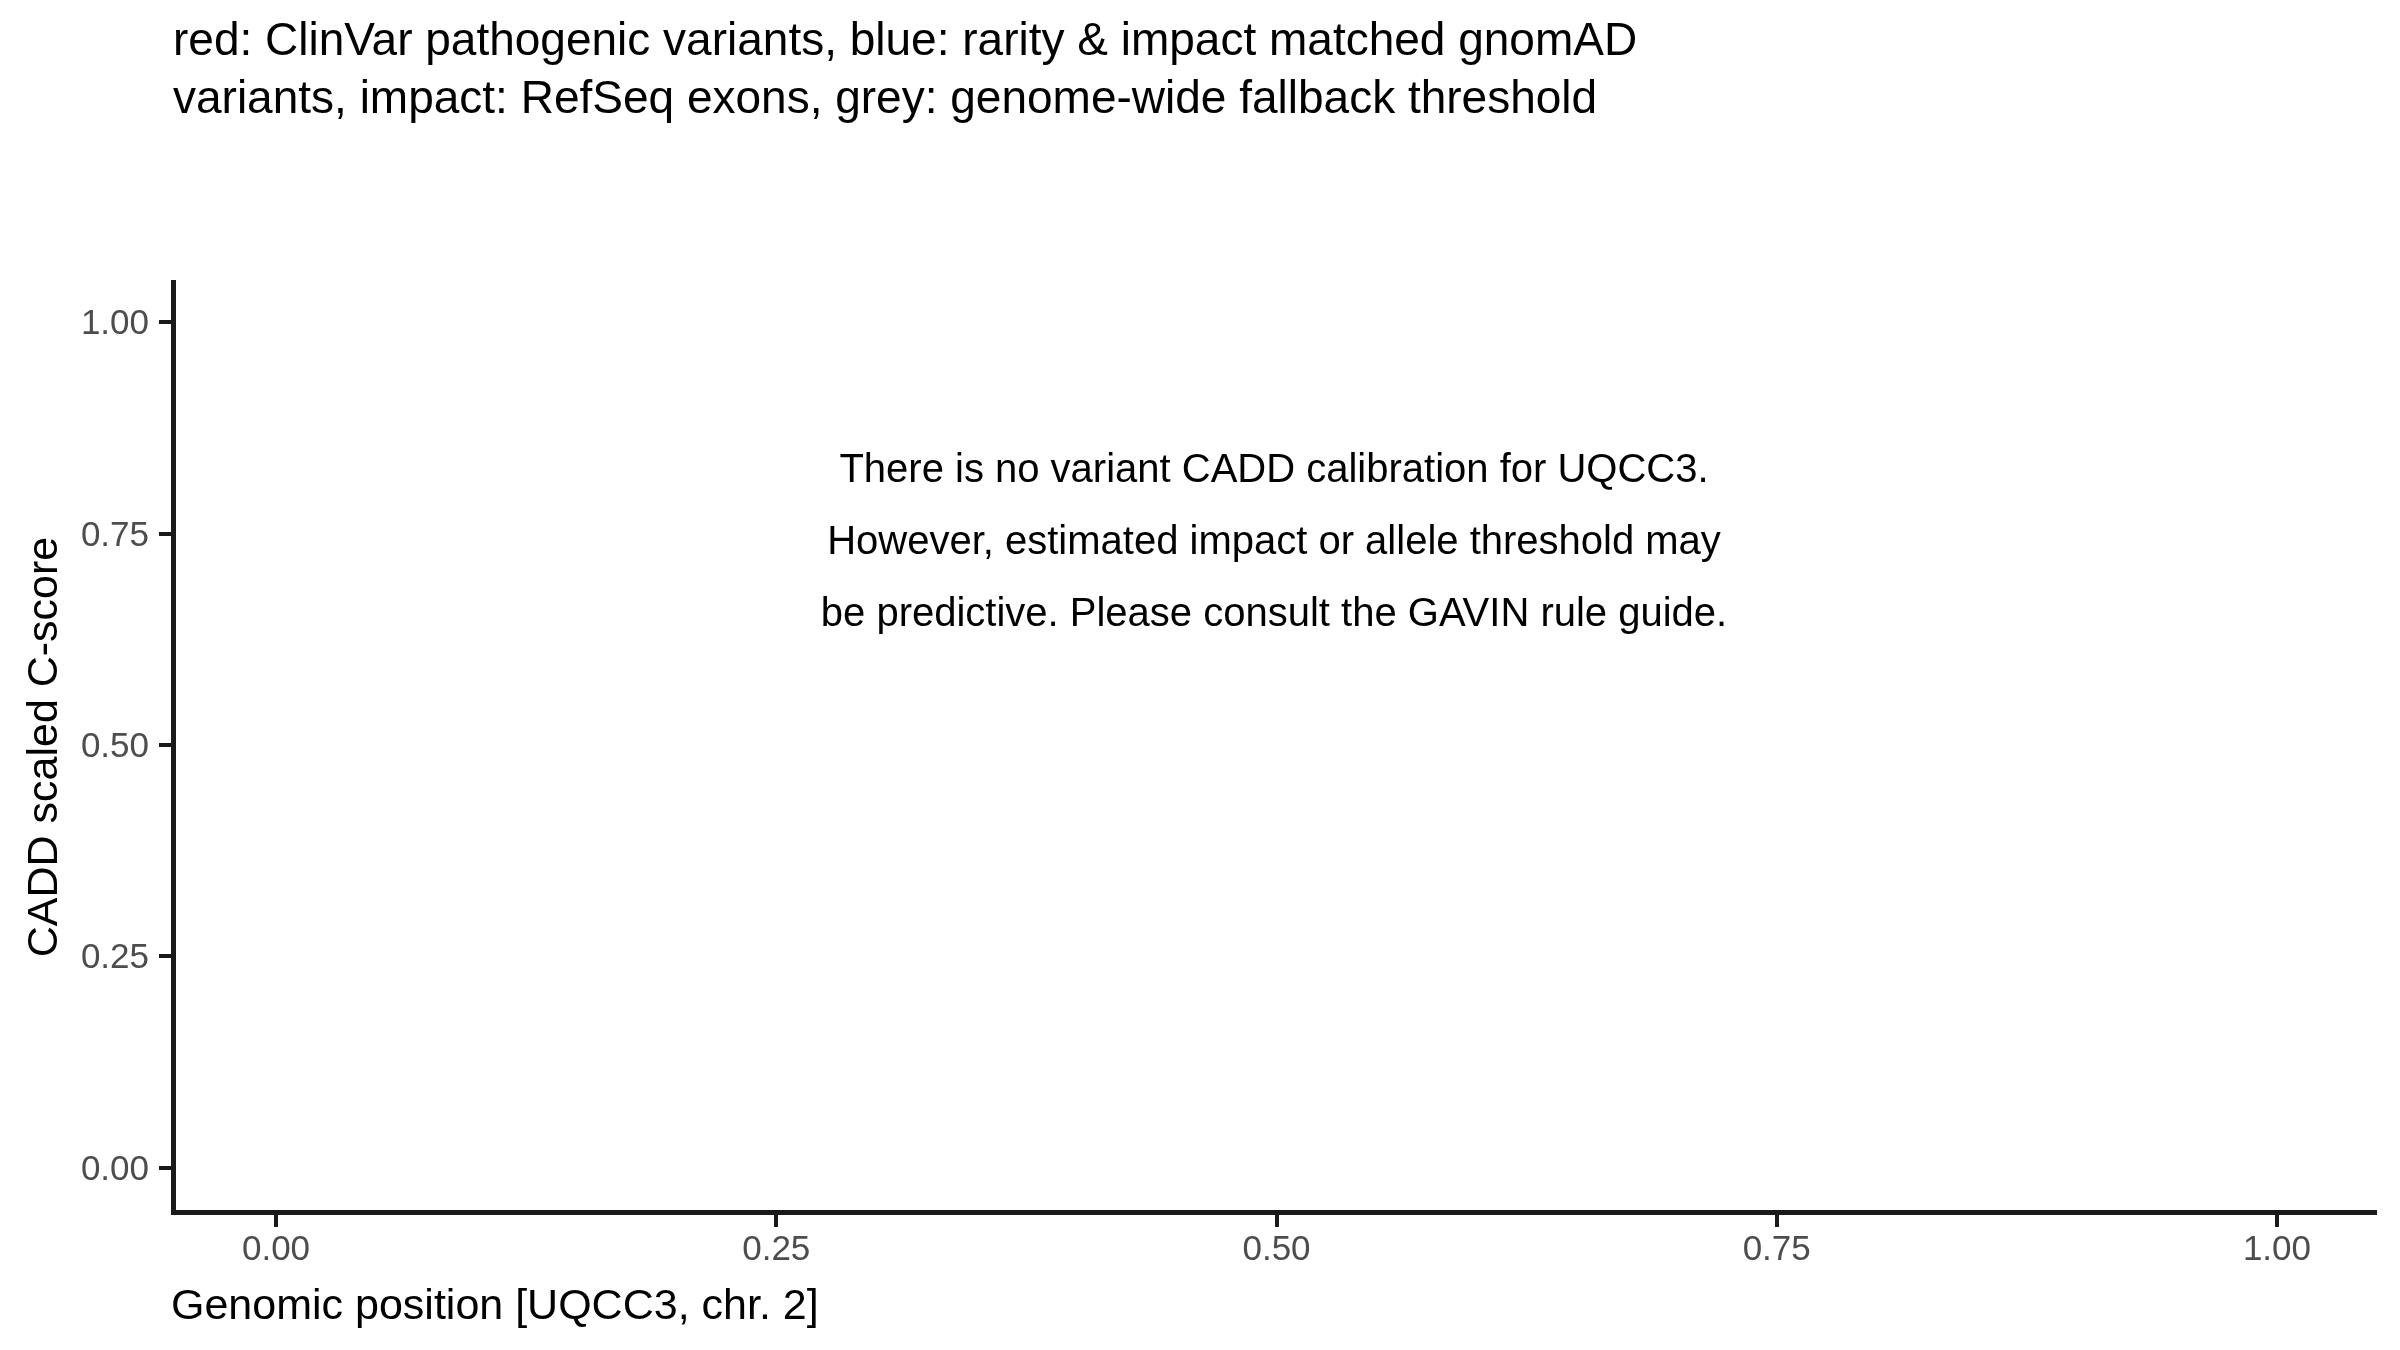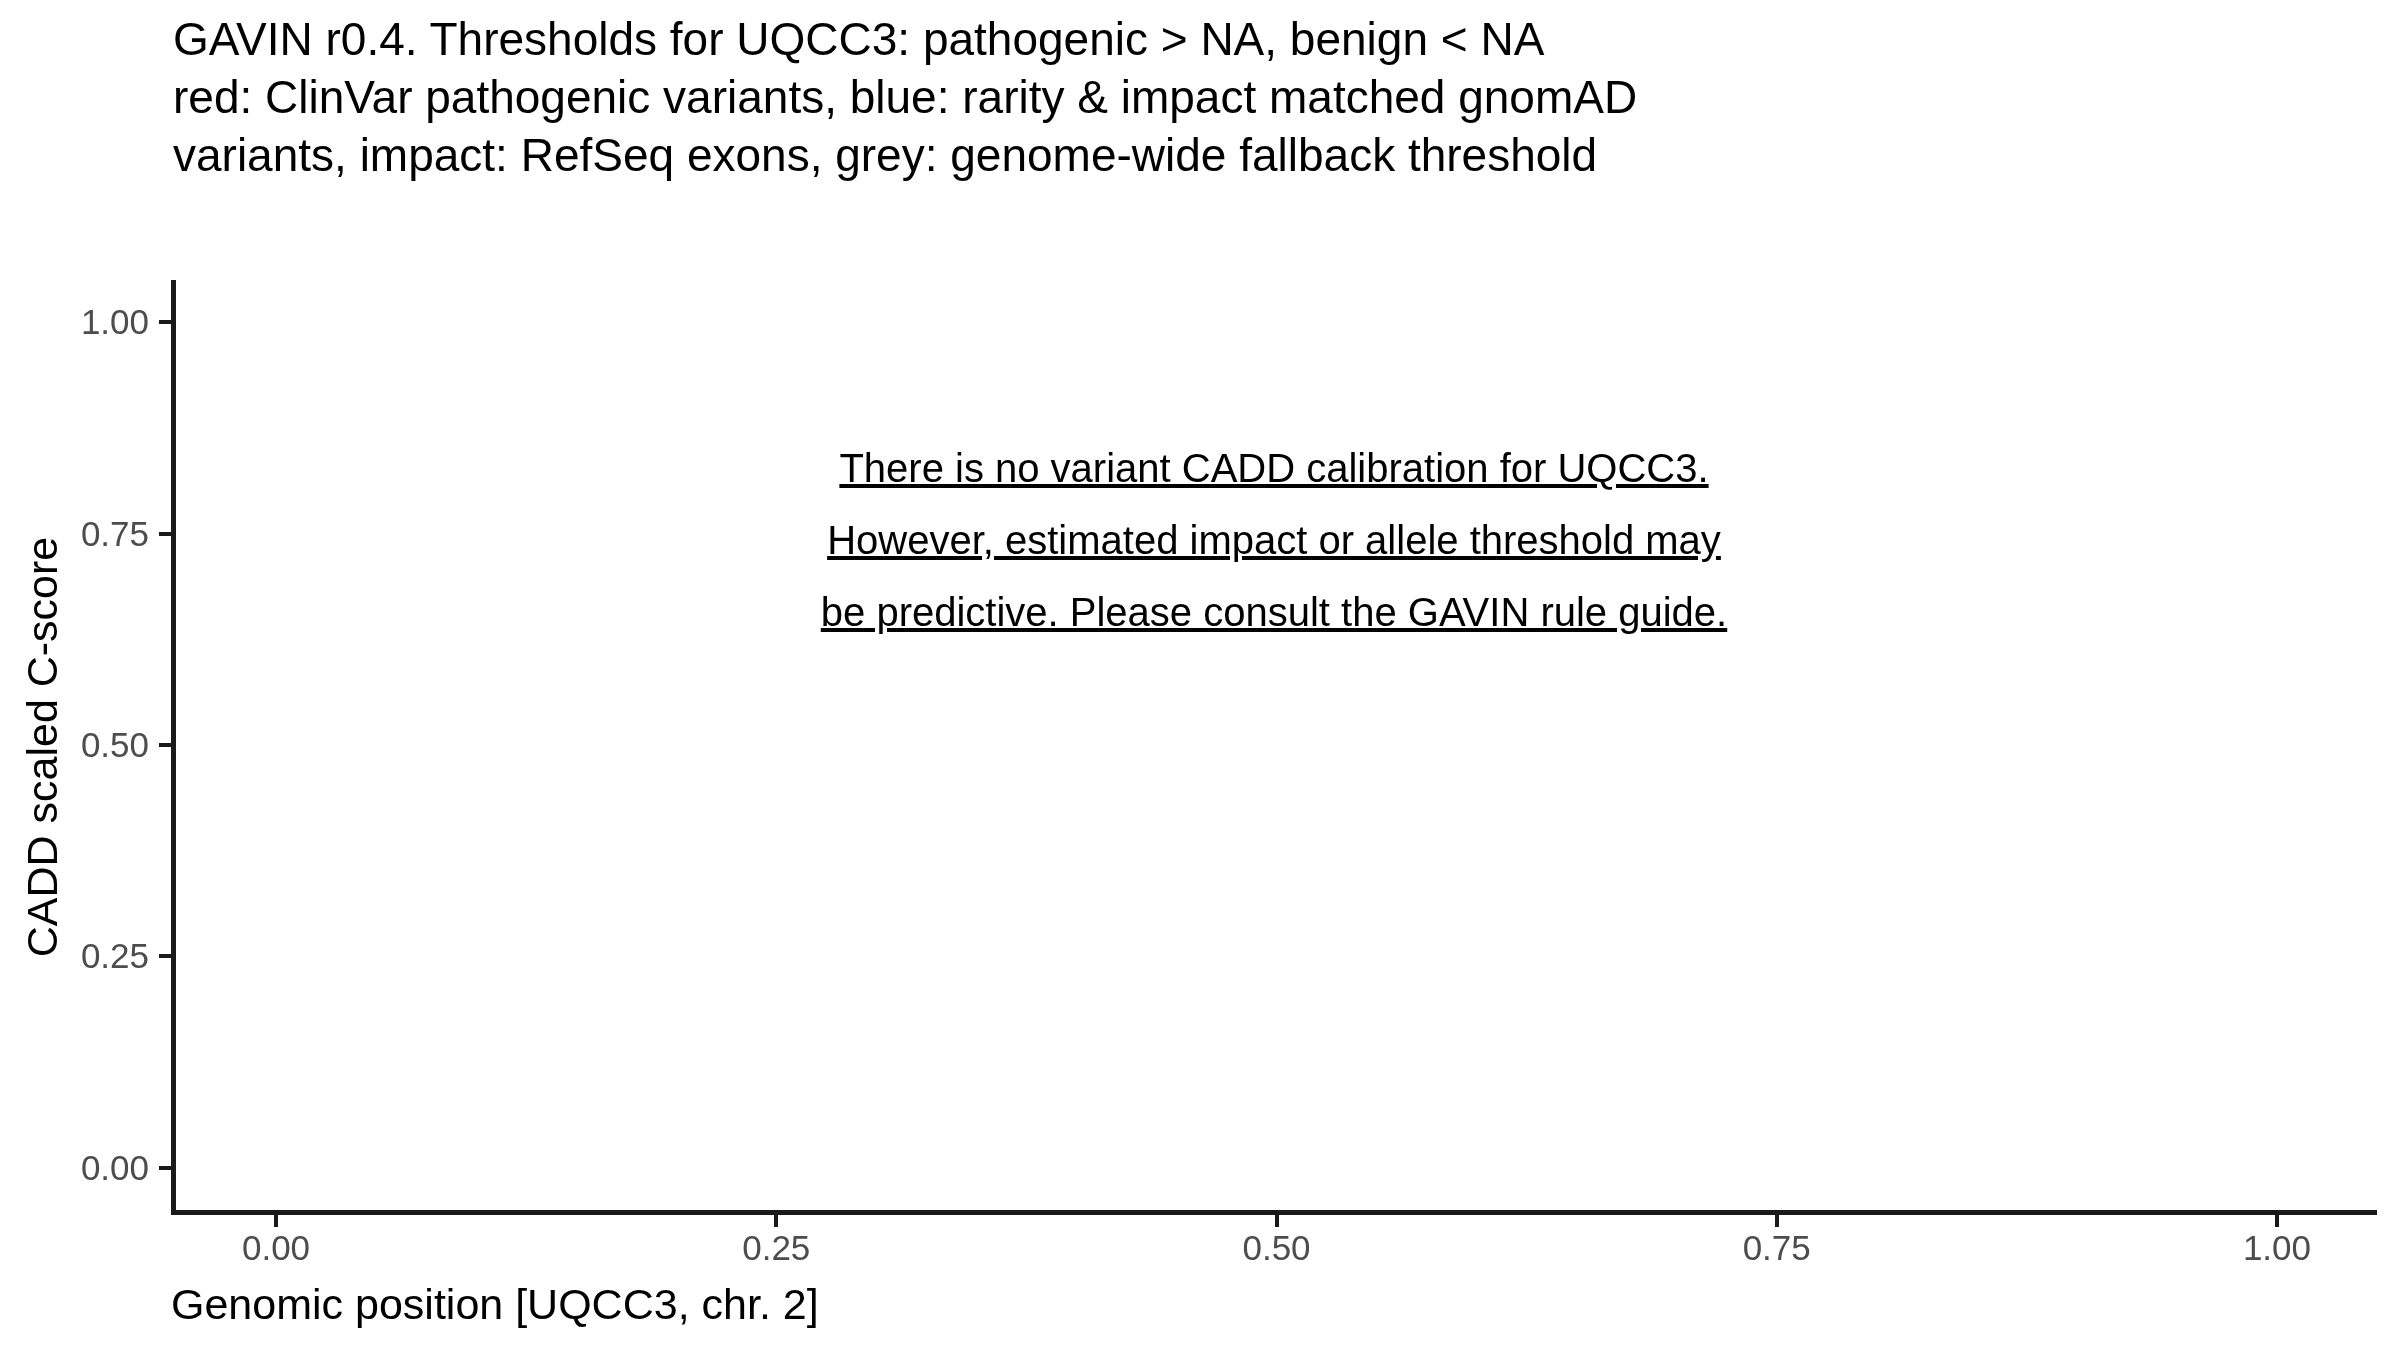--- a/index.html
+++ b/index.html
@@ -60,21 +60,20 @@
     white-space:nowrap;
   }
   .annotation{
     position:absolute;
     left:176px; top:432px;
     width:2196px;
     text-align:center;
     font-size:40px;
     line-height:72px;
     color:var(--text);
-    text-decoration:underline;
   }
   .x-axis-title{
     position:absolute;
     left:171px; top:1280px;
     width:2206px;
     font-size:43px;
     color:var(--text);
   }
   .y-axis-title{
     position:absolute;
@@ -84,21 +83,20 @@
     color:var(--text);
     white-space:nowrap;
   }
 </style>
 </head>
 <body>
 
 <div class="figure">
 
   <div class="plot-title">
-    <div>GAVIN r0.4. Thresholds for UQCC3: pathogenic &gt; NA, benign &lt; NA</div>
     <div>red: ClinVar pathogenic variants, blue: rarity &amp; impact matched gnomAD</div>
     <div>variants, impact: RefSeq exons, grey: genome-wide fallback threshold</div>
   </div>
 
   <div class="y-axis-title">CADD scaled C-score</div>
 
   <div class="panel">
       <div class="y-tick-mark" style="top: calc(95.4545% - 2px);"></div>
       <div class="y-tick-label" style="top: 95.4545%;">0.00</div>
       <div class="y-tick-mark" style="top: calc(72.7273% - 2px);"></div>

